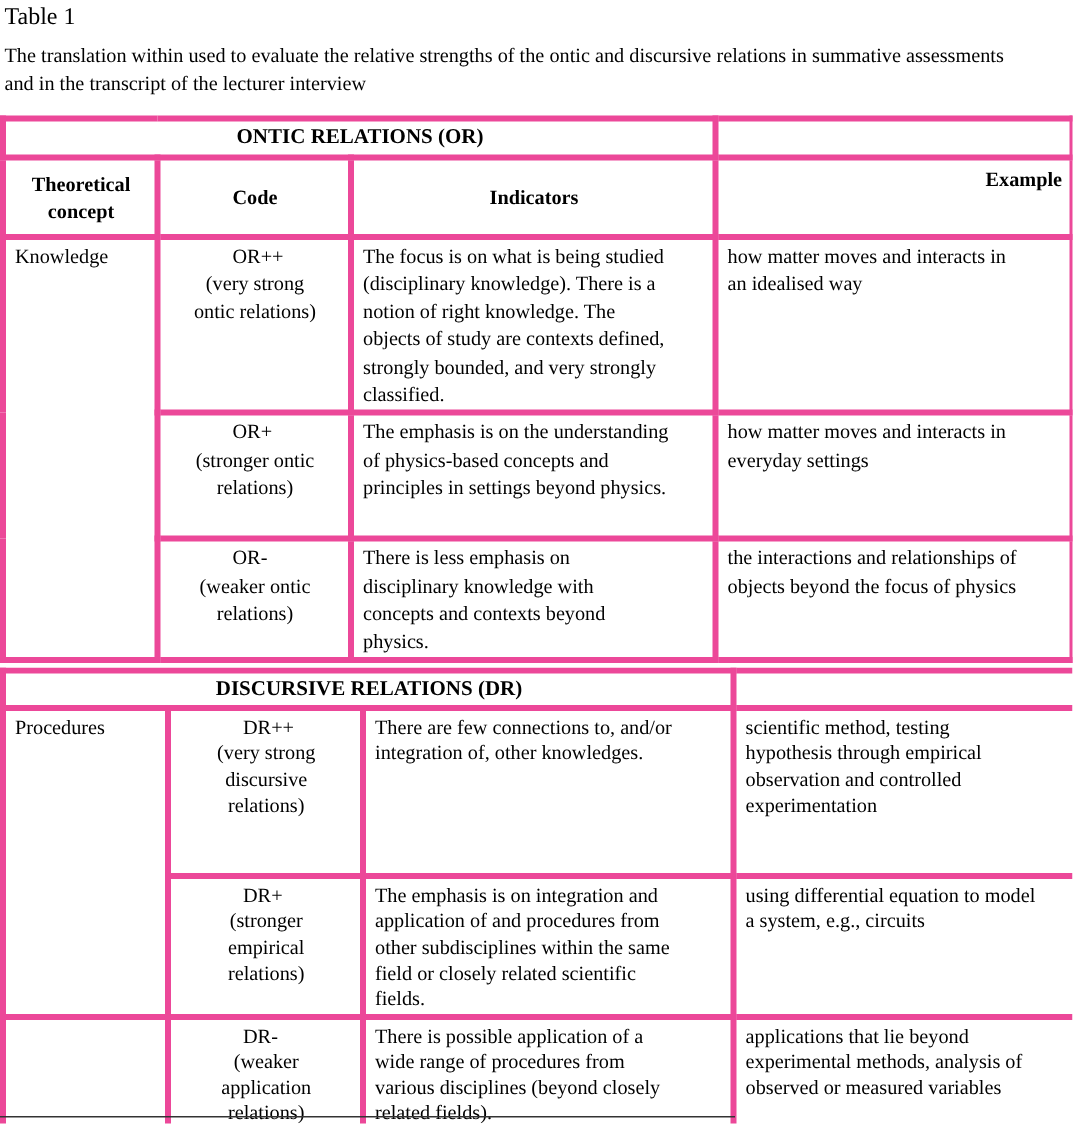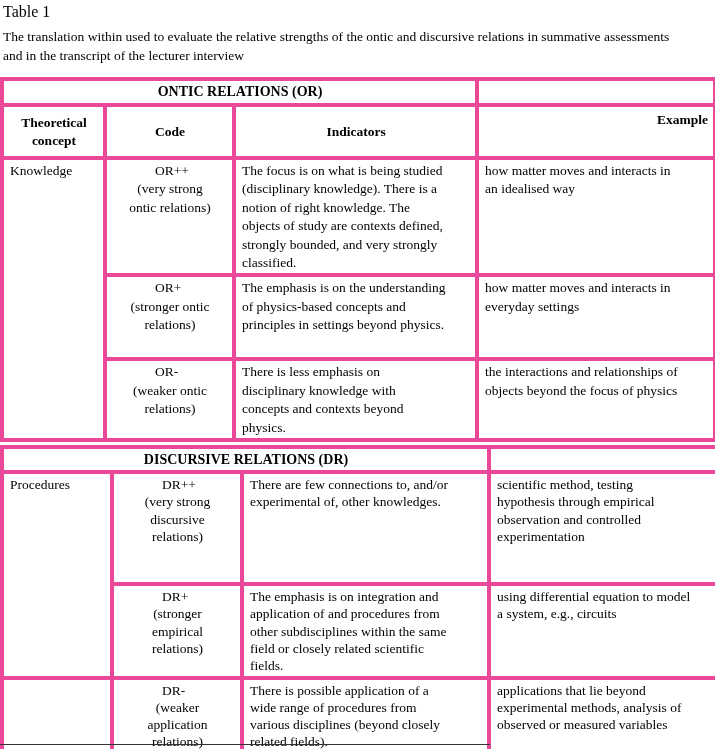--- a/index.html
+++ b/index.html
@@ -157,21 +157,21 @@
   </tr>
   <tr style="height:112px">
     <td rowspan="2">Procedures</td>
     <td>
       <div class="code-line">DR++</div>
       <div class="note-line">(very strong
 discursive
 relations)</div>
     </td>
     <td class="cell-text">There are few connections to, and/or
-experimental of, other knowledges.</td>
+integration of, other knowledges.</td>
     <td class="cell-text">scientific method, testing
 hypothesis through empirical
 observation and controlled
 experimentation</td>
   </tr>
   <tr style="height:89px">
     <td>
       <div class="code-line">DR+</div>
       <div class="note-line">(stronger
 empirical

